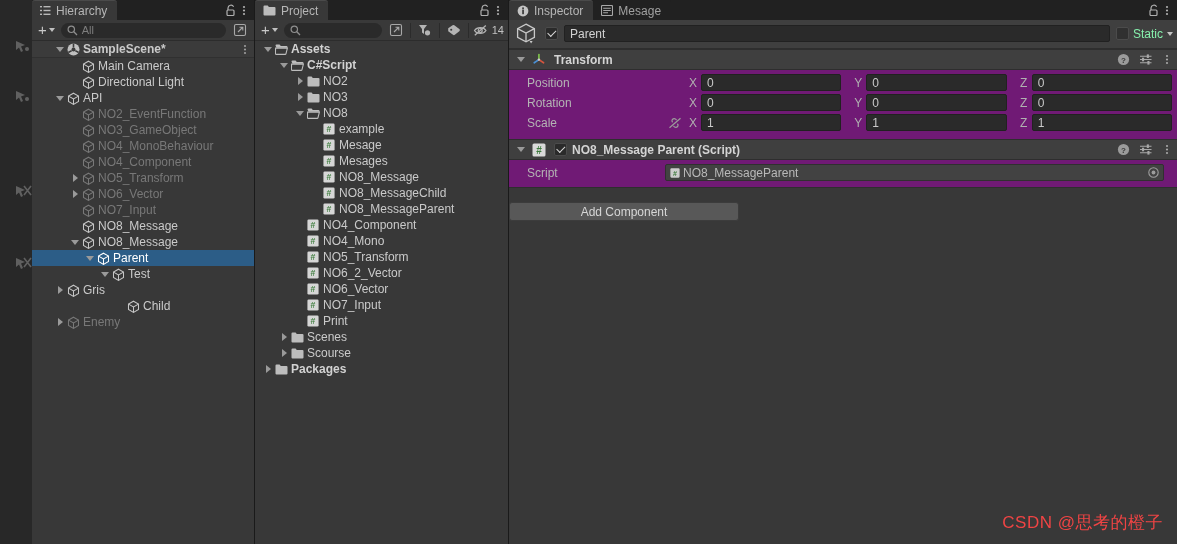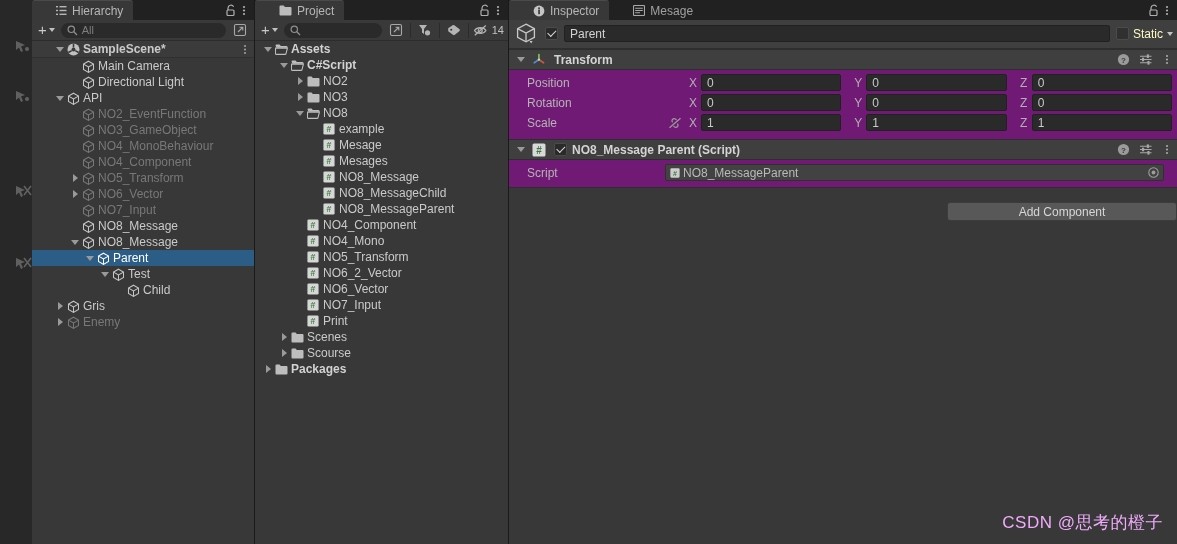--- a/index.html
+++ b/index.html
@@ -14,21 +14,21 @@
   .app { position: relative; width: 1177px; height: 544px; display: flex; }
 
   
   .panel { position: relative; height: 544px; display: flex; flex-direction: column; }
   .panel-tabbar {
     height: 20px; background: #212121; display: flex; align-items: stretch;
     position: relative; flex: 0 0 20px;
   }
   .tab {
     display: flex; align-items: center; gap: 5px;
-    padding: 0 10px 0 24px; font-size: 12px; color: #b6b6b6;
+    padding: 0 10px 0 8px; font-size: 12px; color: #b6b6b6;
     background: #383838; border-top: 1px solid #4a4a4a;
     border-top-left-radius: 3px; border-top-right-radius: 3px;
     cursor: default;
   }
   .tab.inactive { background: #212121; border-top-color: transparent; color: #a0a0a0; }
   .tabbar-spacer { flex: 1; background: #212121; }
   .tabbar-right {
     display: flex; align-items: center; gap: 2px; padding-right: 5px; background: #212121;
   }
   .panel-toolbar {
@@ -109,21 +109,21 @@
   .chk.on::after {
     content: ""; width: 7px; height: 3.5px; border-left: 1.8px solid #d8d8d8; border-bottom: 1.8px solid #d8d8d8;
     transform: rotate(-45deg) translate(0.5px,-1px);
   }
   .chk.off { background: #303030; }
   .name-field {
     flex: 1 1 auto; height: 17px; background: #2a2a2a; border: 1px solid #212121; border-radius: 2px;
     display: flex; align-items: center; padding: 0 5px; color: #d2d2d2; font-size: 12px;
   }
   .static-wrap { display: flex; align-items: center; gap: 4px; flex: 0 0 auto; }
-  .static-label { color: #fef9c3; font-size: 12px; }
+  .static-label { color: #86efac; font-size: 12px; }
   .insp-row2 { display: flex; align-items: center; gap: 5px; height: 18px; margin-top: 4px; padding-left: 32px; }
   .field-label { color: #b0b0b0; font-size: 12px; }
   .dropdown {
     height: 17px; background: #515151; border: 1px solid #3a3a3a; border-radius: 2px;
     display: flex; align-items: center; padding: 0 4px 0 6px; color: #c9c9c9; font-size: 12px;
     justify-content: space-between; cursor: default;
   }
   .dropdown .dd-caret {
     width: 0; height: 0; border-left: 4px solid transparent; border-right: 4px solid transparent;
     border-top: 5px solid #c3c3c3; margin-left: 6px;
@@ -144,30 +144,30 @@
     flex: 1 1 0; height: 17px; background: #2a2a2a; border: 1px solid #212121; border-radius: 2px;
     display: flex; align-items: center; padding: 0 5px; color: #c9c9c9; font-size: 12px;
     margin-right: 9px;
   }
   .num-field:last-child { margin-right: 0; }
   .obj-field {
     flex: 1 1 auto; height: 17px; background: #424242; border: 1px solid #303030; border-radius: 2px;
     display: flex; align-items: center; padding: 0 4px 0 4px; gap: 3px; color: #b9b9b9; font-size: 12px;
   }
   .obj-field .spacer { flex: 1 1 auto; }
-  .add-comp-wrap { display: flex; justify-content: flex-end; padding-top: 14px; }
+  .add-comp-wrap { display: flex; justify-content: flex-start; padding-top: 14px; }
   .add-comp-btn {
     width: 230px; height: 19px; background: #585858; border: 1px solid #3c3c3c; border-radius: 3px;
     display: flex; align-items: center; justify-content: center; color: #d6d6d6; font-size: 12px;
     cursor: default;
   }
   .divider-line { height: 1px; background: #2e2e2e; }
 
   .watermark {
-    position: absolute; right: 14px; bottom: 10px; color: #f0abfc; font-size: 17px;
+    position: absolute; right: 14px; bottom: 10px; color: #ef4444; font-size: 17px;
     letter-spacing: .5px; pointer-events: none;
   }
 </style>
 </head>
 <body>
 
 <div class="app">
 
   <div class="gutter">
     <svg class="cursor-art" style="left:14px; top:38px;" width="20" height="16" viewBox="0 0 20 16">
@@ -418,42 +418,42 @@
             </span>
             <span class="ico" style="color:#c6c6c6">
               <svg width="13" height="13" viewBox="0 0 14 14">
                 <path d="M7 1.3 L12.4 4.4 V10.2 L7 13.3 L1.6 10.2 V4.4 Z" fill="none" stroke="currentColor" stroke-width="1.1"></path>
                 <path d="M1.6 4.4 L7 7.4 L12.4 4.4 M7 7.4 V13.3" fill="none" stroke="currentColor" stroke-width="1.1"></path>
               </svg>
             </span>
             <span class="label">Test</span>
           </div>
           <div class="row">
+            <span style="width:22px;flex:0 0 22px"></span>
+            <span class="foldout">
+              <span class="tri-right"></span>
+            </span>
+            <span class="ico" style="color:#c6c6c6">
+              <svg width="13" height="13" viewBox="0 0 14 14">
+                <path d="M7 1.3 L12.4 4.4 V10.2 L7 13.3 L1.6 10.2 V4.4 Z" fill="none" stroke="currentColor" stroke-width="1.1"></path>
+                <path d="M1.6 4.4 L7 7.4 L12.4 4.4 M7 7.4 V13.3" fill="none" stroke="currentColor" stroke-width="1.1"></path>
+              </svg>
+            </span>
+            <span class="label">Gris</span>
+          </div>
+          <div class="row">
             <span style="width:82px;flex:0 0 82px"></span>
             <span class="foldout"></span>
             <span class="ico" style="color:#c6c6c6">
               <svg width="13" height="13" viewBox="0 0 14 14">
                 <path d="M7 1.3 L12.4 4.4 V10.2 L7 13.3 L1.6 10.2 V4.4 Z" fill="none" stroke="currentColor" stroke-width="1.1"></path>
                 <path d="M1.6 4.4 L7 7.4 L12.4 4.4 M7 7.4 V13.3" fill="none" stroke="currentColor" stroke-width="1.1"></path>
               </svg>
             </span>
             <span class="label">Child</span>
-          </div>
-          <div class="row">
-            <span style="width:22px;flex:0 0 22px"></span>
-            <span class="foldout">
-              <span class="tri-right"></span>
-            </span>
-            <span class="ico" style="color:#c6c6c6">
-              <svg width="13" height="13" viewBox="0 0 14 14">
-                <path d="M7 1.3 L12.4 4.4 V10.2 L7 13.3 L1.6 10.2 V4.4 Z" fill="none" stroke="currentColor" stroke-width="1.1"></path>
-                <path d="M1.6 4.4 L7 7.4 L12.4 4.4 M7 7.4 V13.3" fill="none" stroke="currentColor" stroke-width="1.1"></path>
-              </svg>
-            </span>
-            <span class="label">Gris</span>
           </div>
           <div class="row dim">
             <span style="width:22px;flex:0 0 22px"></span>
             <span class="foldout">
               <span class="tri-right"></span>
             </span>
             <span class="ico" style="color:#787878">
               <svg width="13" height="13" viewBox="0 0 14 14">
                 <path d="M7 1.3 L12.4 4.4 V10.2 L7 13.3 L1.6 10.2 V4.4 Z" fill="none" stroke="currentColor" stroke-width="1.1"></path>
                 <path d="M1.6 4.4 L7 7.4 L12.4 4.4 M7 7.4 V13.3" fill="none" stroke="currentColor" stroke-width="1.1"></path>

